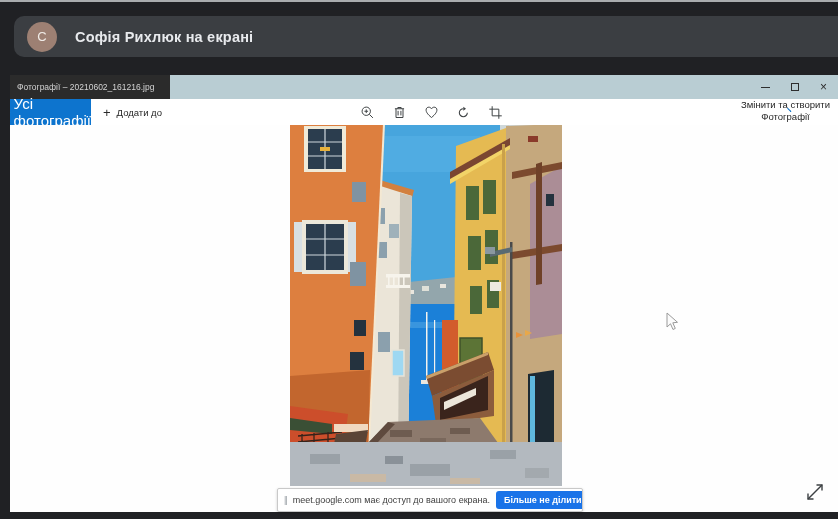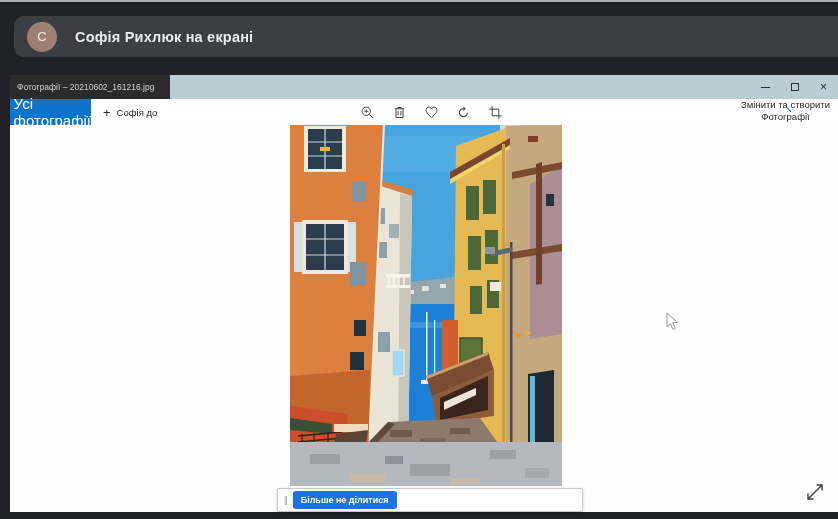--- a/index.html
+++ b/index.html
@@ -108,21 +108,21 @@
     <div class="btn-allphotos">
       <svg class="icon" width="13" height="13" viewBox="0 0 18 18" fill="none" stroke="#ffffff" stroke-width="1.4">
         <rect x="2" y="3" width="14" height="12" rx="1"></rect>
         <circle cx="6.5" cy="7" r="1.3"></circle>
         <path d="M3 13 L8 9 L11 11.5 L14 9.5 L15.5 10.8"></path>
       </svg>
       <span>Усі фотографії</span>
     </div>
     <div class="btn-addto">
       <span class="plus-glyph">+</span>
-      <span>Софія до</span>
+      <span>Додати до</span>
     </div>
 
     <div class="center-icons">
       <svg class="icon" width="15" height="15" viewBox="0 0 18 18" fill="none" stroke="#3f4345" stroke-width="1.2">
         <circle cx="7.5" cy="7.5" r="5"></circle>
           <path d="M11.2 11.2 L15.5 15.5"></path>
           <path d="M5.3 7.5 H9.7 M7.5 5.3 V9.7"></path>
       </svg>
       <svg class="icon" width="15" height="15" viewBox="0 0 18 18" fill="none" stroke="#3f4345" stroke-width="1.2">
         <path d="M3.5 4.5 H14.5"></path>
@@ -290,20 +290,21 @@
     </svg>
   </div>
 </div>
 
 <svg class="cursor" width="13" height="19" viewBox="0 0 13 19">
   <path d="M1 1 L1 15 L4.5 11.8 L7 17.5 L9.3 16.4 L6.8 10.8 L11.5 10.3 Z" fill="#fbfbfb" stroke="#9a9a9a" stroke-width="1"></path>
 </svg>
 
 <div class="share-notice">
   <span class="grip">||</span>
+  <span class="notice-msg">meet.google.com має доступ до вашого екрана.</span>
   <button class="stop-share-btn">Більше не ділитися</button>
 
 </div>
 
 <svg class="expand-icon" width="22" height="22" viewBox="0 0 22 22" fill="none" stroke="#3c4043" stroke-width="1.4">
   <path d="M4 18 L18 4"></path>
   <path d="M12.5 4 L18 4 L18 9.5"></path>
   <path d="M4 12.5 L4 18 L9.5 18"></path>
 </svg>
 

